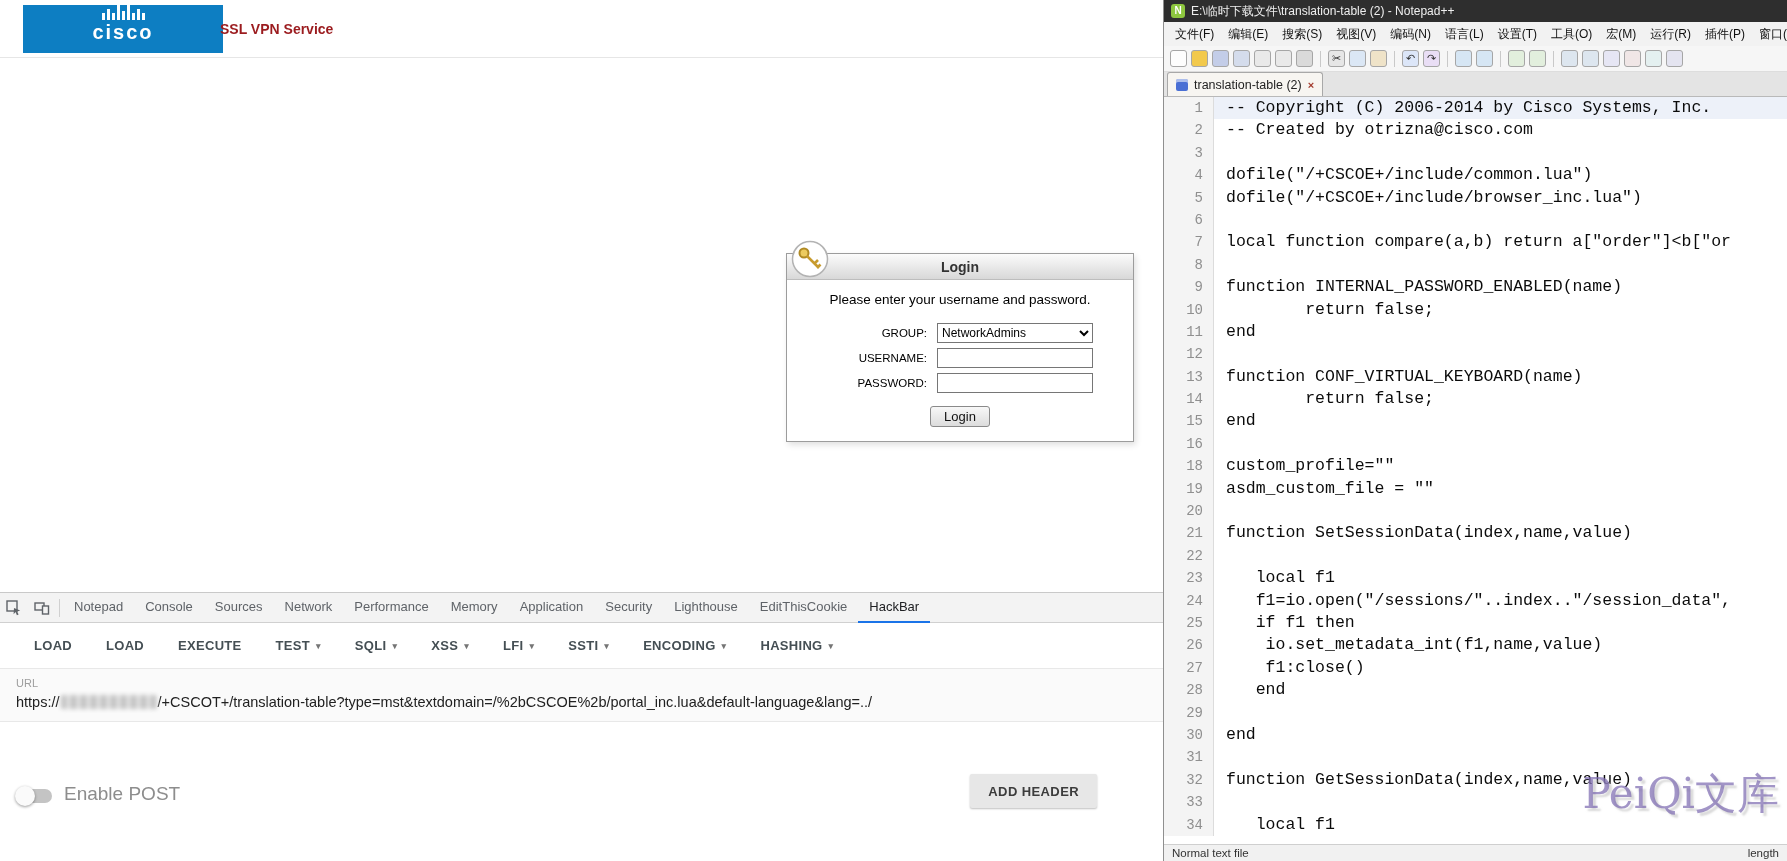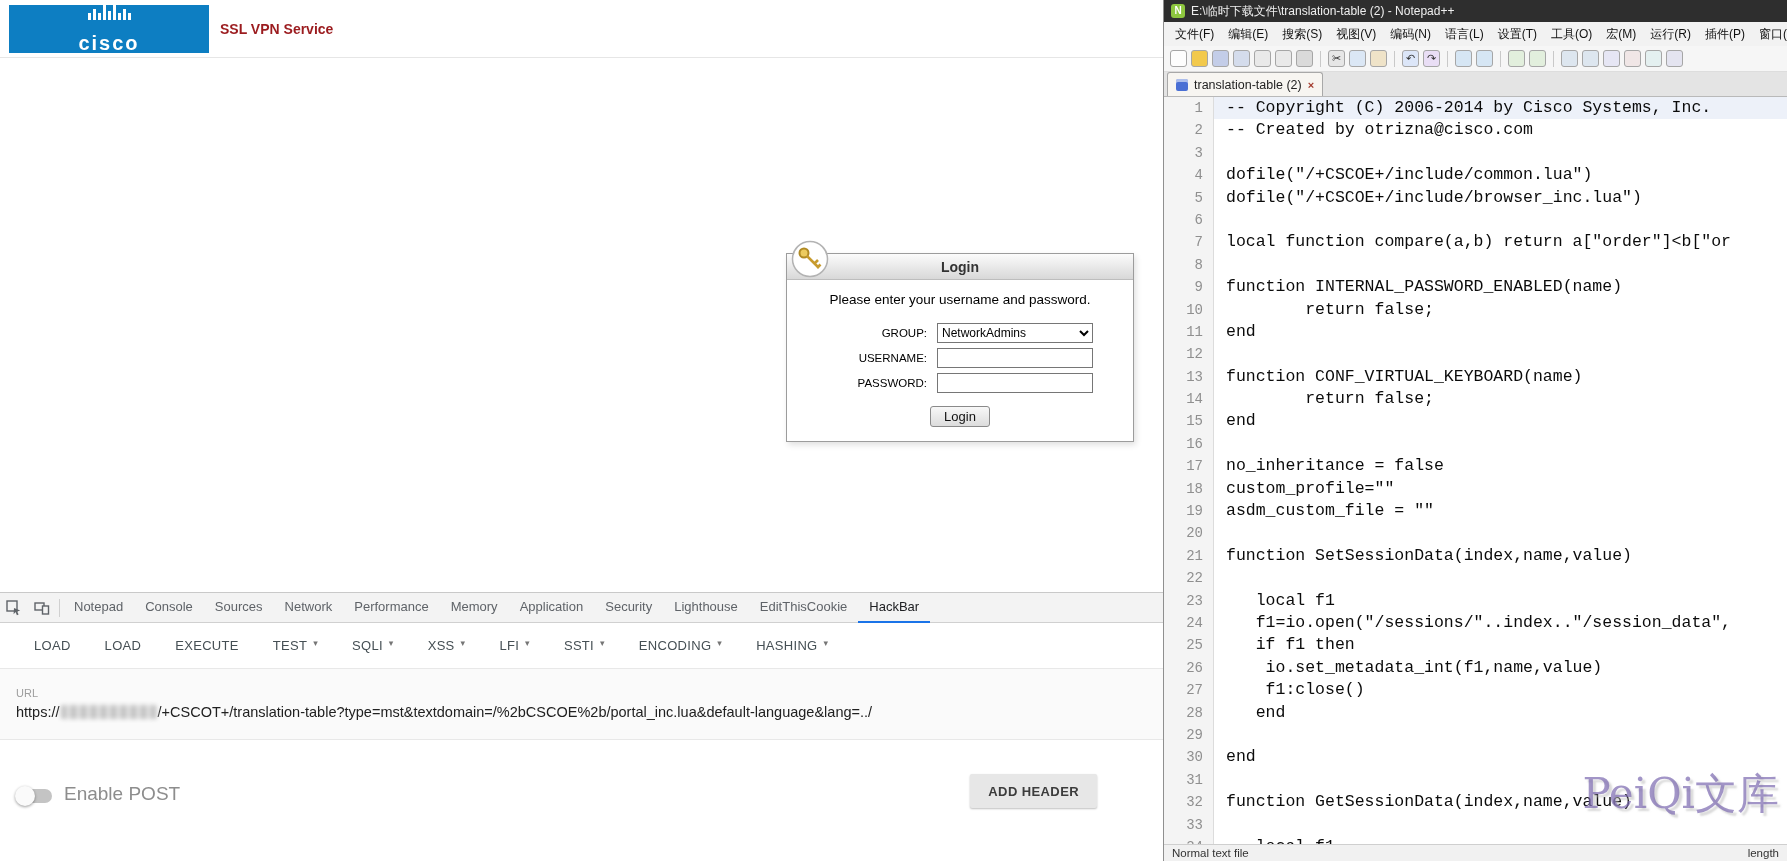--- a/index.html
+++ b/index.html
@@ -2,21 +2,21 @@
 <html><head>
 <meta charset="utf-8">
 <style>
   *{margin:0;padding:0;box-sizing:border-box}
   html,body{width:1787px;height:861px;overflow:hidden;background:#fff;font-family:"Liberation Sans",sans-serif}
   .screen{position:relative;width:1787px;height:861px;overflow:hidden}
 
   
   .browser{position:absolute;left:0;top:0;width:1163px;height:861px;background:#fff}
   .site-header{position:absolute;top:0;left:0;right:0;height:58px;background:#fff;border-bottom:1px solid #e6e6e6}
-  .cisco-logo{position:absolute;left:9px;top:5px;width:200px;height:48px;background:#0d7ec2;display:flex;flex-direction:column;align-items:center;justify-content:space-between}
+  .cisco-logo{position:absolute;left:23px;top:5px;width:200px;height:48px;background:#0d7ec2;display:flex;flex-direction:column;align-items:center;justify-content:flex-start}
   .logo-bars{display:flex;align-items:flex-end;gap:2px;height:15px;margin-bottom:2px}
   .logo-bars i{display:block;width:3px;background:#fff}
   .logo-bars i:nth-child(1),.logo-bars i:nth-child(9){height:7px}
   .logo-bars i:nth-child(2),.logo-bars i:nth-child(8){height:11px}
   .logo-bars i:nth-child(3),.logo-bars i:nth-child(7){height:7px}
   .logo-bars i:nth-child(4),.logo-bars i:nth-child(6){height:15px}
   .logo-bars i:nth-child(5){height:9px}
   .logo-text{color:#fff;font-weight:bold;font-size:20px;letter-spacing:2px;line-height:1;text-transform:lowercase}
   .service-title{position:absolute;left:220px;top:21px;color:#9b1b1e;font-weight:bold;font-size:14px}
 
@@ -31,23 +31,23 @@
   .login-btn{display:block;margin:13px auto 0;font-size:13px;padding:2px 13px;background:linear-gradient(#f8f8f8,#dcdcdc);border:1px solid #8a8a8a;border-radius:3px;color:#111;cursor:pointer}
 
   
   .devtools{position:absolute;left:0;top:592px;width:1163px;bottom:0;background:#fff;border-top:1px solid #c9c9c9}
   .dt-tabbar{position:absolute;top:0;left:0;right:0;height:30px;background:#f3f3f3;border-bottom:1px solid #d0d0d0;display:flex;align-items:center}
   .dt-toolicon{width:28px;height:30px;display:flex;align-items:center;justify-content:center}
   .dt-sep{width:1px;height:18px;background:#d0d0d0;margin:0 3px}
   .dt-tab{padding:0 11px;font-size:13px;color:#5f6368;line-height:28px;height:30px;border-bottom:2px solid transparent;white-space:nowrap;cursor:pointer}
   .dt-tab.active{color:#202124;border-bottom-color:#1a73e8}
   .hb-menu{position:absolute;top:30px;left:0;right:0;height:45px;display:flex;align-items:center;padding-left:34px;gap:34px;background:#fff}
-  .hb-item{font-size:13px;font-weight:400;color:#454f54;letter-spacing:.3px;display:flex;align-items:flex-start;gap:6px;cursor:pointer;white-space:nowrap}
+  .hb-item{font-size:13px;font-weight:700;color:#454f54;letter-spacing:.3px;display:flex;align-items:center;gap:6px;cursor:pointer;white-space:nowrap}
   .hb-caret{font-size:9px;color:#757575}
-  .url-panel{position:absolute;top:75px;left:0;right:0;height:72px;background:#fafafa;border-top:1px solid #e8e8e8;border-bottom:1px solid #e8e8e8;padding:18px 16px}
+  .url-panel{position:absolute;top:75px;left:0;right:0;height:54px;background:#fafafa;border-top:1px solid #e8e8e8;border-bottom:1px solid #e8e8e8;padding:8px 16px}
   .url-label{font-size:11px;color:#9e9e9e}
   .url-value{margin-top:5px;font-size:14.5px;color:#212121;white-space:nowrap}
   .url-blur{display:inline-block;width:96px;height:14px;vertical-align:-2px;margin:0 1px;border-radius:2px;background:repeating-linear-gradient(90deg,#c2c2c2 0 5px,#dedede 5px 10px);filter:blur(2px)}
   .post-row{position:absolute;top:141px;left:0;right:0;bottom:0}
   .toggle{position:absolute;left:18px;top:55px;width:34px;height:14px;border-radius:7px;background:#c4c4c4;cursor:pointer}
   .toggle-knob{position:absolute;left:-3px;top:-3px;width:20px;height:20px;border-radius:50%;background:#fafafa;box-shadow:0 1px 3px rgba(0,0,0,.4)}
   .post-label{position:absolute;left:64px;top:49px;font-size:19px;color:#8d8d8d}
   .add-header-btn{position:absolute;right:66px;top:40px;height:34px;padding:0 18px;background:#e7e7e7;border:none;border-radius:2px;box-shadow:0 1px 2px rgba(0,0,0,.25);font-size:13px;font-weight:600;color:#3c3c3c;letter-spacing:.4px;cursor:pointer}
 
   
@@ -271,21 +271,20 @@
         <div class="code-row"><span class="line-num">7</span><span class="code-text">local function compare(a,b) return a["order"]&lt;b["or</span></div>
         <div class="code-row"><span class="line-num">8</span><span class="code-text"></span></div>
         <div class="code-row"><span class="line-num">9</span><span class="code-text">function INTERNAL_PASSWORD_ENABLED(name)</span></div>
         <div class="code-row"><span class="line-num">10</span><span class="code-text">        return false;</span></div>
         <div class="code-row"><span class="line-num">11</span><span class="code-text">end</span></div>
         <div class="code-row"><span class="line-num">12</span><span class="code-text"></span></div>
         <div class="code-row"><span class="line-num">13</span><span class="code-text">function CONF_VIRTUAL_KEYBOARD(name)</span></div>
         <div class="code-row"><span class="line-num">14</span><span class="code-text">        return false;</span></div>
         <div class="code-row"><span class="line-num">15</span><span class="code-text">end</span></div>
         <div class="code-row"><span class="line-num">16</span><span class="code-text"></span></div>
-        <div class="code-row"><span class="line-num">17</span><span class="code-text">no_inheritance = false</span></div>
         <div class="code-row"><span class="line-num">18</span><span class="code-text">custom_profile=""</span></div>
         <div class="code-row"><span class="line-num">19</span><span class="code-text">asdm_custom_file = ""</span></div>
         <div class="code-row"><span class="line-num">20</span><span class="code-text"></span></div>
         <div class="code-row"><span class="line-num">21</span><span class="code-text">function SetSessionData(index,name,value)</span></div>
         <div class="code-row"><span class="line-num">22</span><span class="code-text"></span></div>
         <div class="code-row"><span class="line-num">23</span><span class="code-text">   local f1</span></div>
         <div class="code-row"><span class="line-num">24</span><span class="code-text">   f1=io.open("/sessions/"..index.."/session_data",</span></div>
         <div class="code-row"><span class="line-num">25</span><span class="code-text">   if f1 then</span></div>
         <div class="code-row"><span class="line-num">26</span><span class="code-text">    io.set_metadata_int(f1,name,value)</span></div>
         <div class="code-row"><span class="line-num">27</span><span class="code-text">    f1:close()</span></div>

